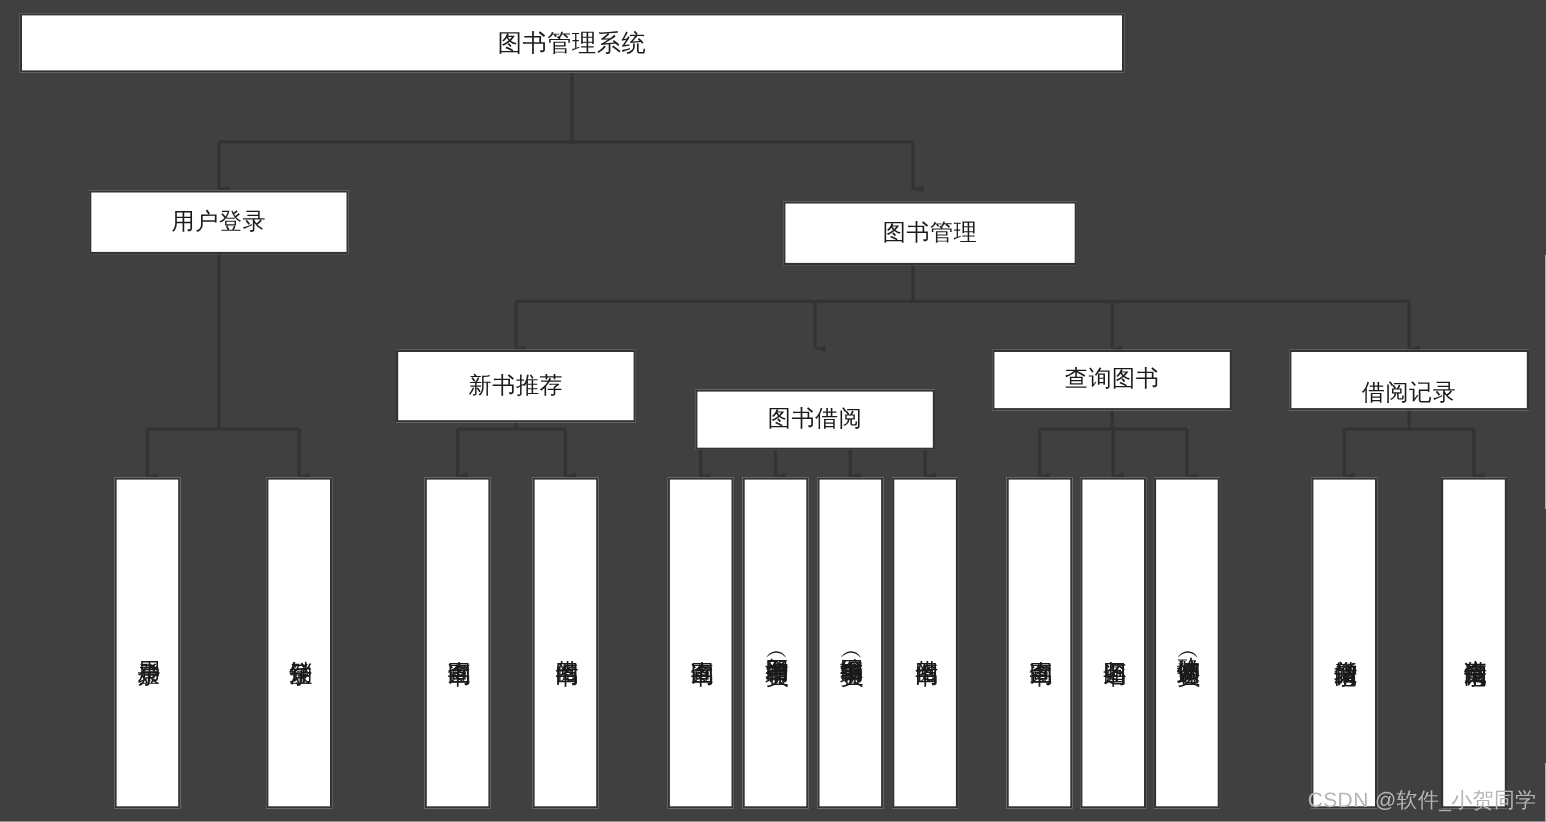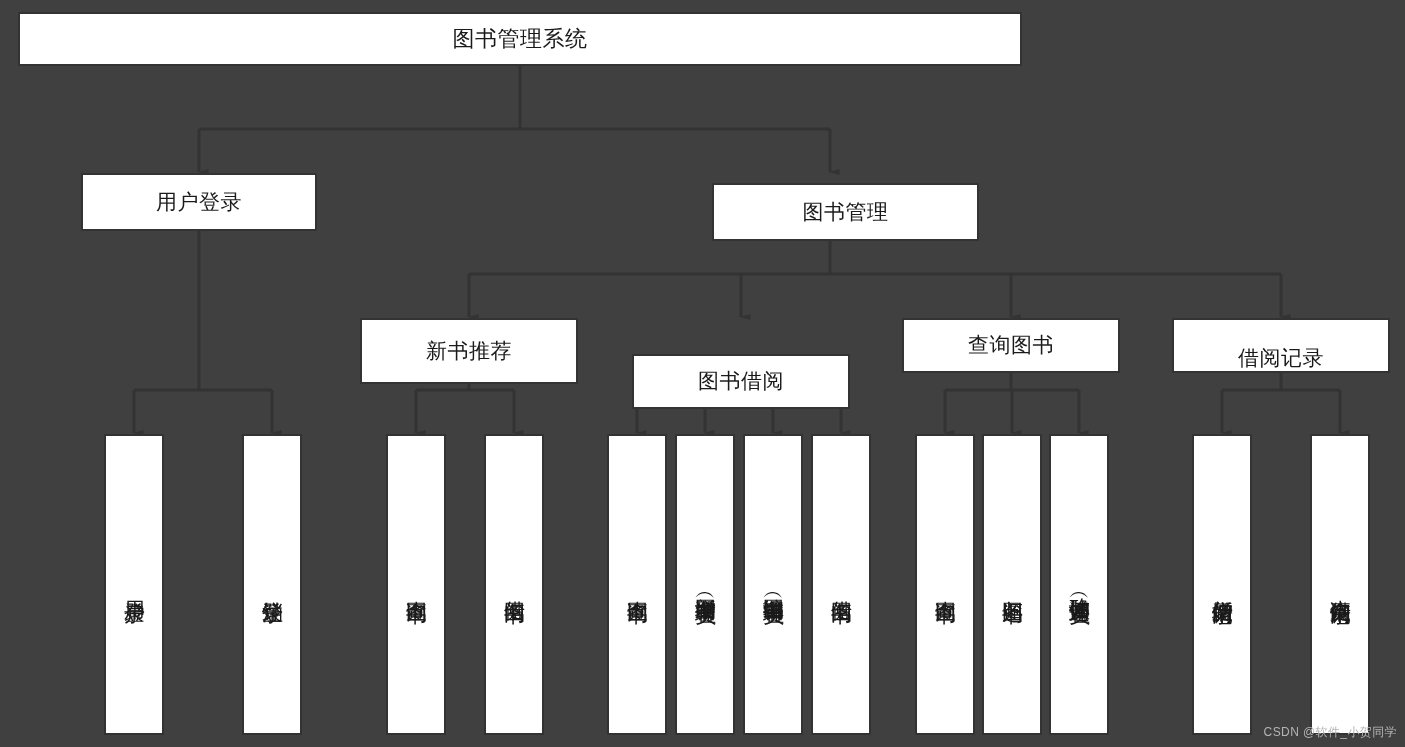--- a/index.html
+++ b/index.html
@@ -58,21 +58,21 @@
     text-orientation: upright;
     font-size: 21px;
     line-height: 1.28;
     letter-spacing: 1px;
     max-height: 270px;
   }
   #watermark {
     position: absolute;
     right: 8px;
     bottom: 6px;
-    font-size: 12px;
+    font-size: 19px;
     color: #b4b4b4;
     letter-spacing: 0.4px;
     white-space: nowrap;
     user-select: none;
   }
 </style>
 </head>
 <body>
 
 <div id="canvas">

